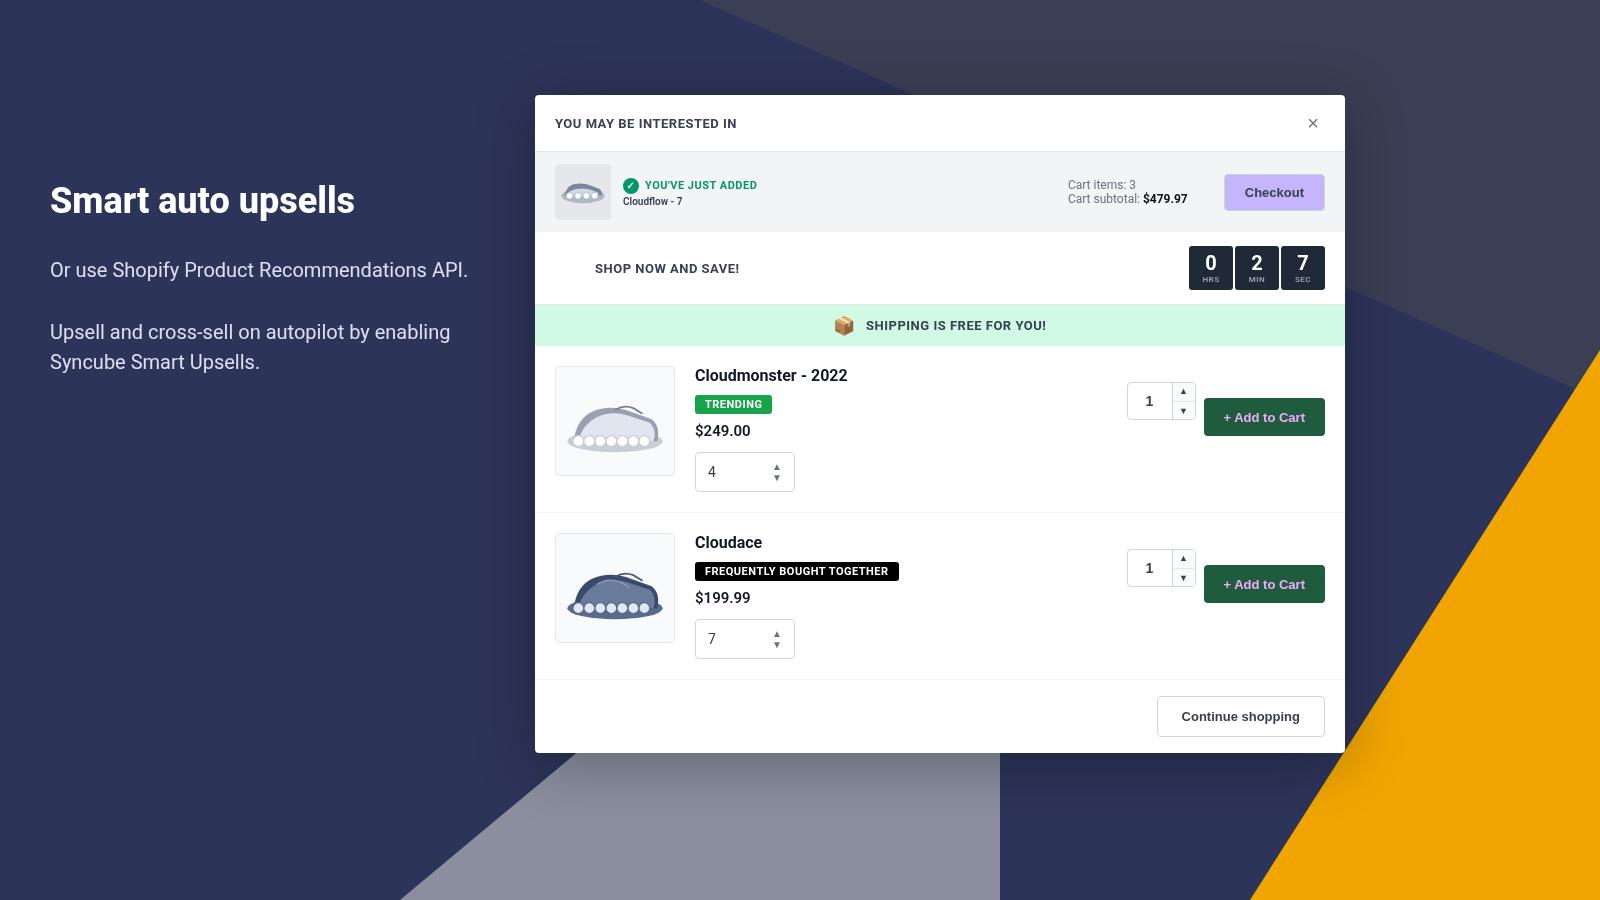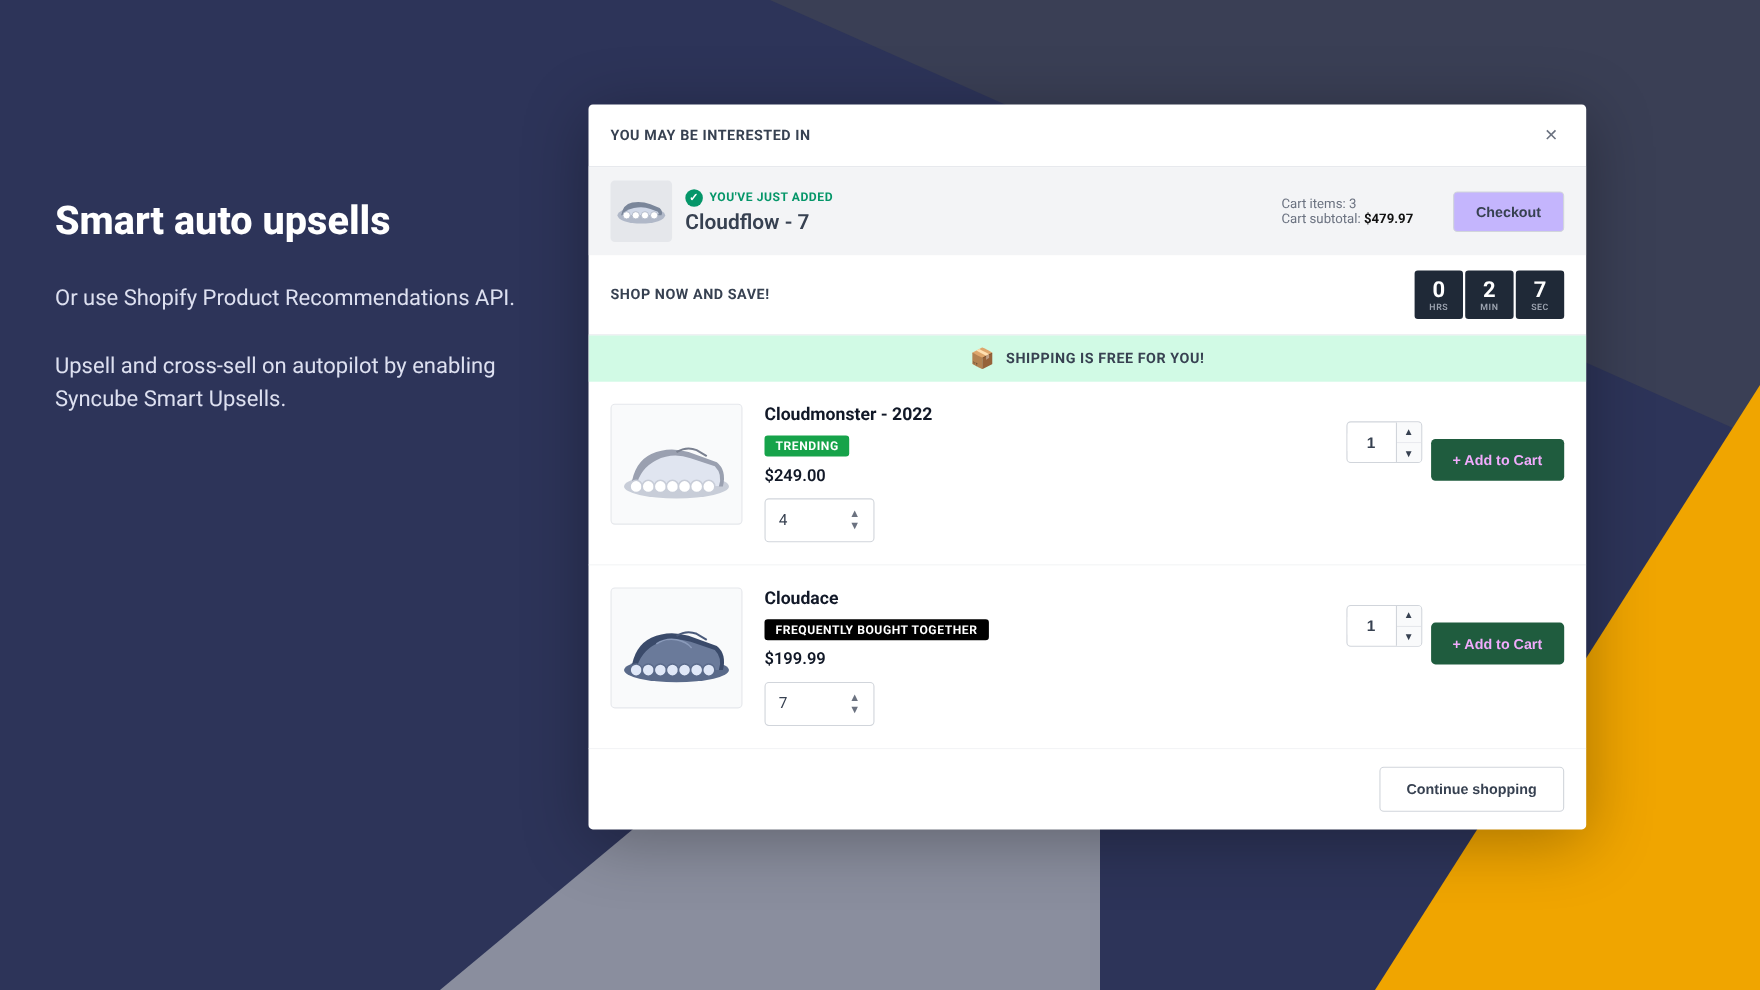--- a/index.html
+++ b/index.html
@@ -63,21 +63,21 @@
     .left-content p {
       font-size: 20px;
       line-height: 1.5;
       color: #dde0f0;
       margin-bottom: 32px;
     }
     .modal {
       position: absolute;
       left: 535px;
       top: 95px;
-      width: 907px;
+      width: 810px;
       background: white;
       border-radius: 4px;
       box-shadow: 0 10px 60px rgba(0,0,0,0.3);
       overflow: hidden;
     }
 
     
     .modal-header {
       display: flex;
       align-items: center;
@@ -148,21 +148,21 @@
       height: 16px;
       background: #059669;
       border-radius: 50%;
       display: flex;
       align-items: center;
       justify-content: center;
       color: white;
       font-size: 10px;
     }
     .item-name {
-      font-size: 19px;
+      font-size: 10px;
       font-weight: 600;
       color: #374151;
     }
     .cart-summary {
       text-align: left;
       font-size: 12px;
       color: #6b7280;
       margin-right: 16px;
     }
     .cart-summary strong {
@@ -186,20 +186,21 @@
       align-items: center;
       justify-content: space-between;
       padding: 14px 20px;
       border-bottom: 1px solid #e5e7eb;
     }
     .shop-now-text {
       font-size: 13px;
       font-weight: 700;
       color: #374151;
       letter-spacing: 0.5px;
+      margin-left: 40px;
     }
     .countdown {
       display: flex;
       align-items: center;
       gap: 2px;
     }
     .countdown-block {
       background: #1f2937;
       color: white;
       width: 44px;

